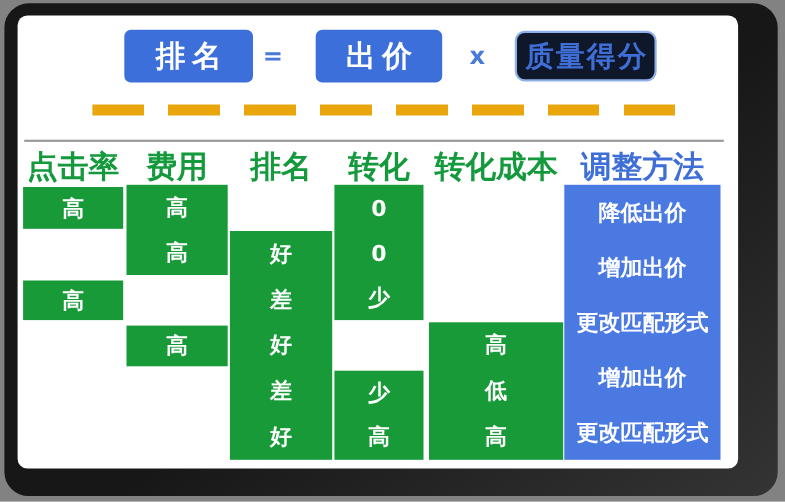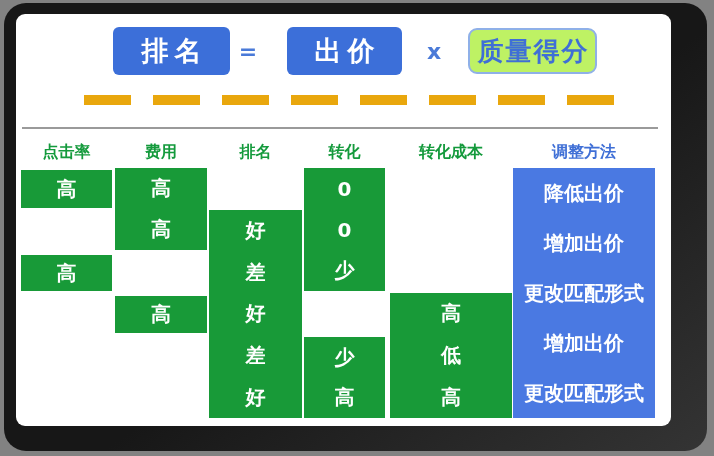--- a/index.html
+++ b/index.html
@@ -16,36 +16,36 @@
   .canvas{position:relative;width:714px;height:456px;}
   .frame{position:absolute;left:4px;top:3px;width:703px;height:448px;
          background:linear-gradient(145deg,#171717 55%,#343434 100%);border-radius:22px;}
   .card{position:absolute;left:12px;top:11px;width:655px;height:412px;
         background:#ffffff;border-radius:9px;}
 
   
   .fbox{position:absolute;display:flex;align-items:center;justify-content:center;
         font-weight:bold;font-size:27px;border-radius:6px;letter-spacing:6px;text-indent:6px;}
   .fbox.solid{background:var(--formula-blue);color:#ffffff;}
-  .fbox.outline{background:#bef264;color:var(--header-blue);border:2px solid #8fb0e8;border-radius:9px;letter-spacing:2px;text-indent:2px;font-size:26px;text-align:center;}
+  .fbox.outline{background:#0f172a;color:var(--header-blue);border:2px solid #8fb0e8;border-radius:9px;letter-spacing:2px;text-indent:2px;font-size:26px;text-align:center;}
   .pos-rank{left:97px;top:13px;width:117px;height:48px;}
   .pos-bid{left:271px;top:13px;width:115px;height:48px;}
   .pos-quality{left:452px;top:14px;width:129px;height:46px;}
   .fop{position:absolute;top:13px;height:48px;width:40px;display:flex;align-items:center;justify-content:center;
        color:#4a7ad8;font-weight:bold;font-size:22px;}
   .pos-eq{left:212px;}
   .pos-x{left:398px;}
 
   .dashes{position:absolute;left:68px;top:81px;width:530px;height:10px;
           background:repeating-linear-gradient(90deg,var(--dash-orange) 0 47px,transparent 47px 69px);}
   .hr{position:absolute;left:6px;top:113px;width:636px;height:2px;background:#9a9a9a;}
 
   
   .hdr{position:absolute;top:122px;height:32px;display:flex;align-items:center;justify-content:center;
-       font-weight:bold;font-size:16px;color:var(--header-green);}
+       font-weight:bold;font-size:28px;color:var(--header-green);}
   .hdr.blue{color:var(--header-blue);}
   .c1{left:5px;width:91px;} .c2{left:99px;width:92px;} .c3{left:193px;width:93px;}
   .c4{left:288px;width:81px;} .c5{left:374px;width:122px;} .c6{left:497px;width:142px;}
 
   
   .blk{position:absolute;display:flex;flex-direction:column;background:var(--green);}
   .blk.blue{background:var(--method-blue);}
   .cell{flex:1;display:flex;align-items:center;justify-content:center;
         color:#ffffff;font-weight:bold;font-size:20px;white-space:nowrap;}
   .b-cr1{left:5px;top:156px;width:91px;height:38px;}

